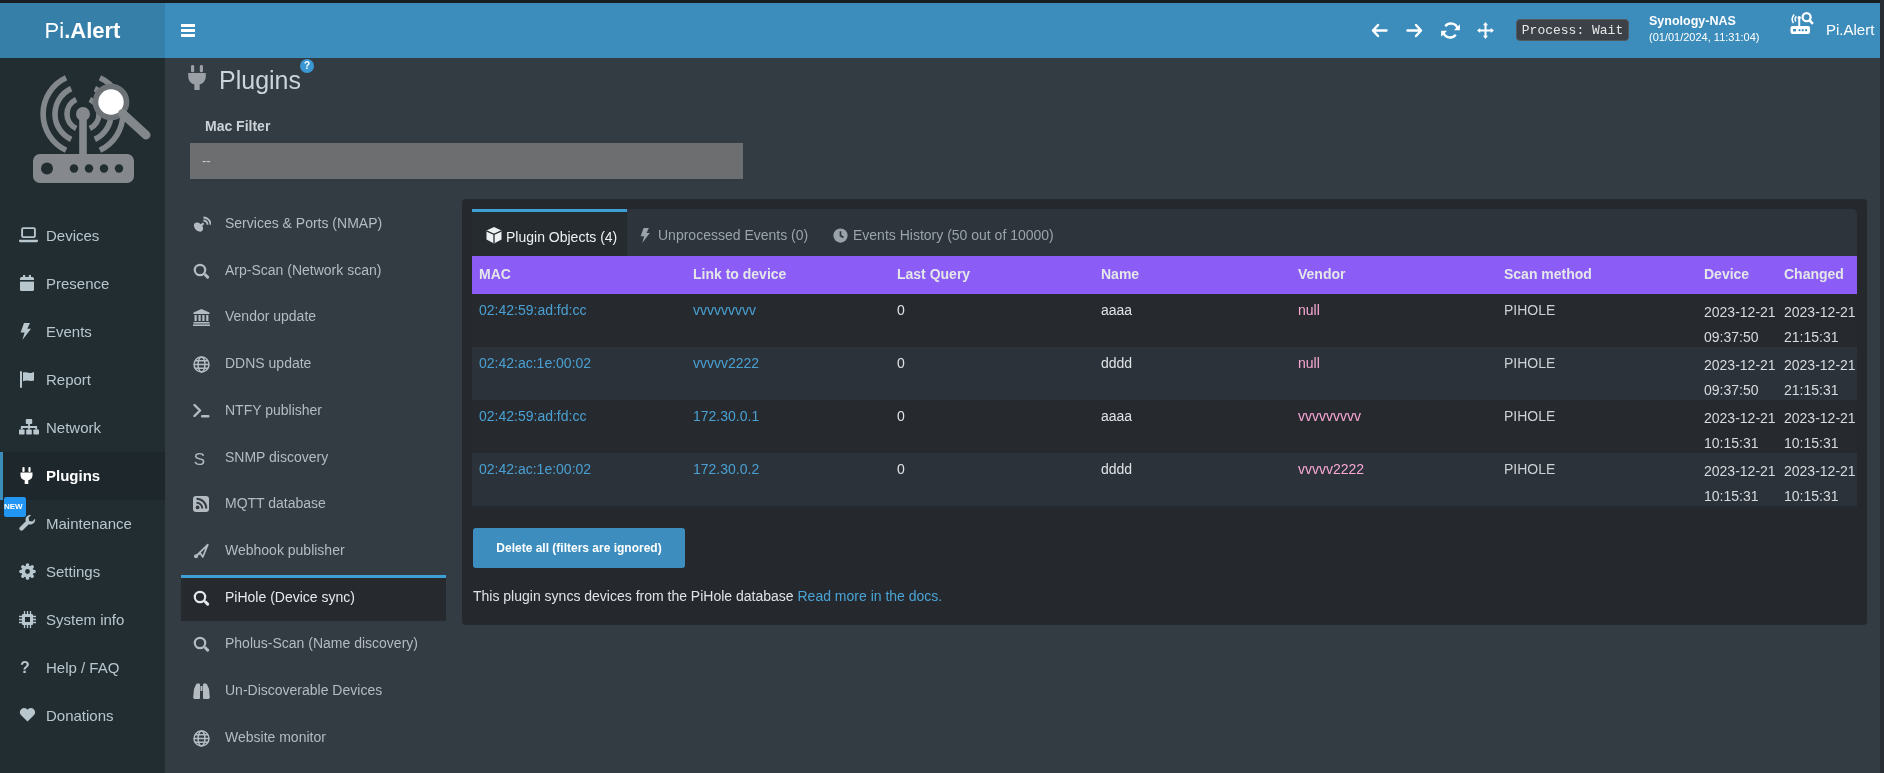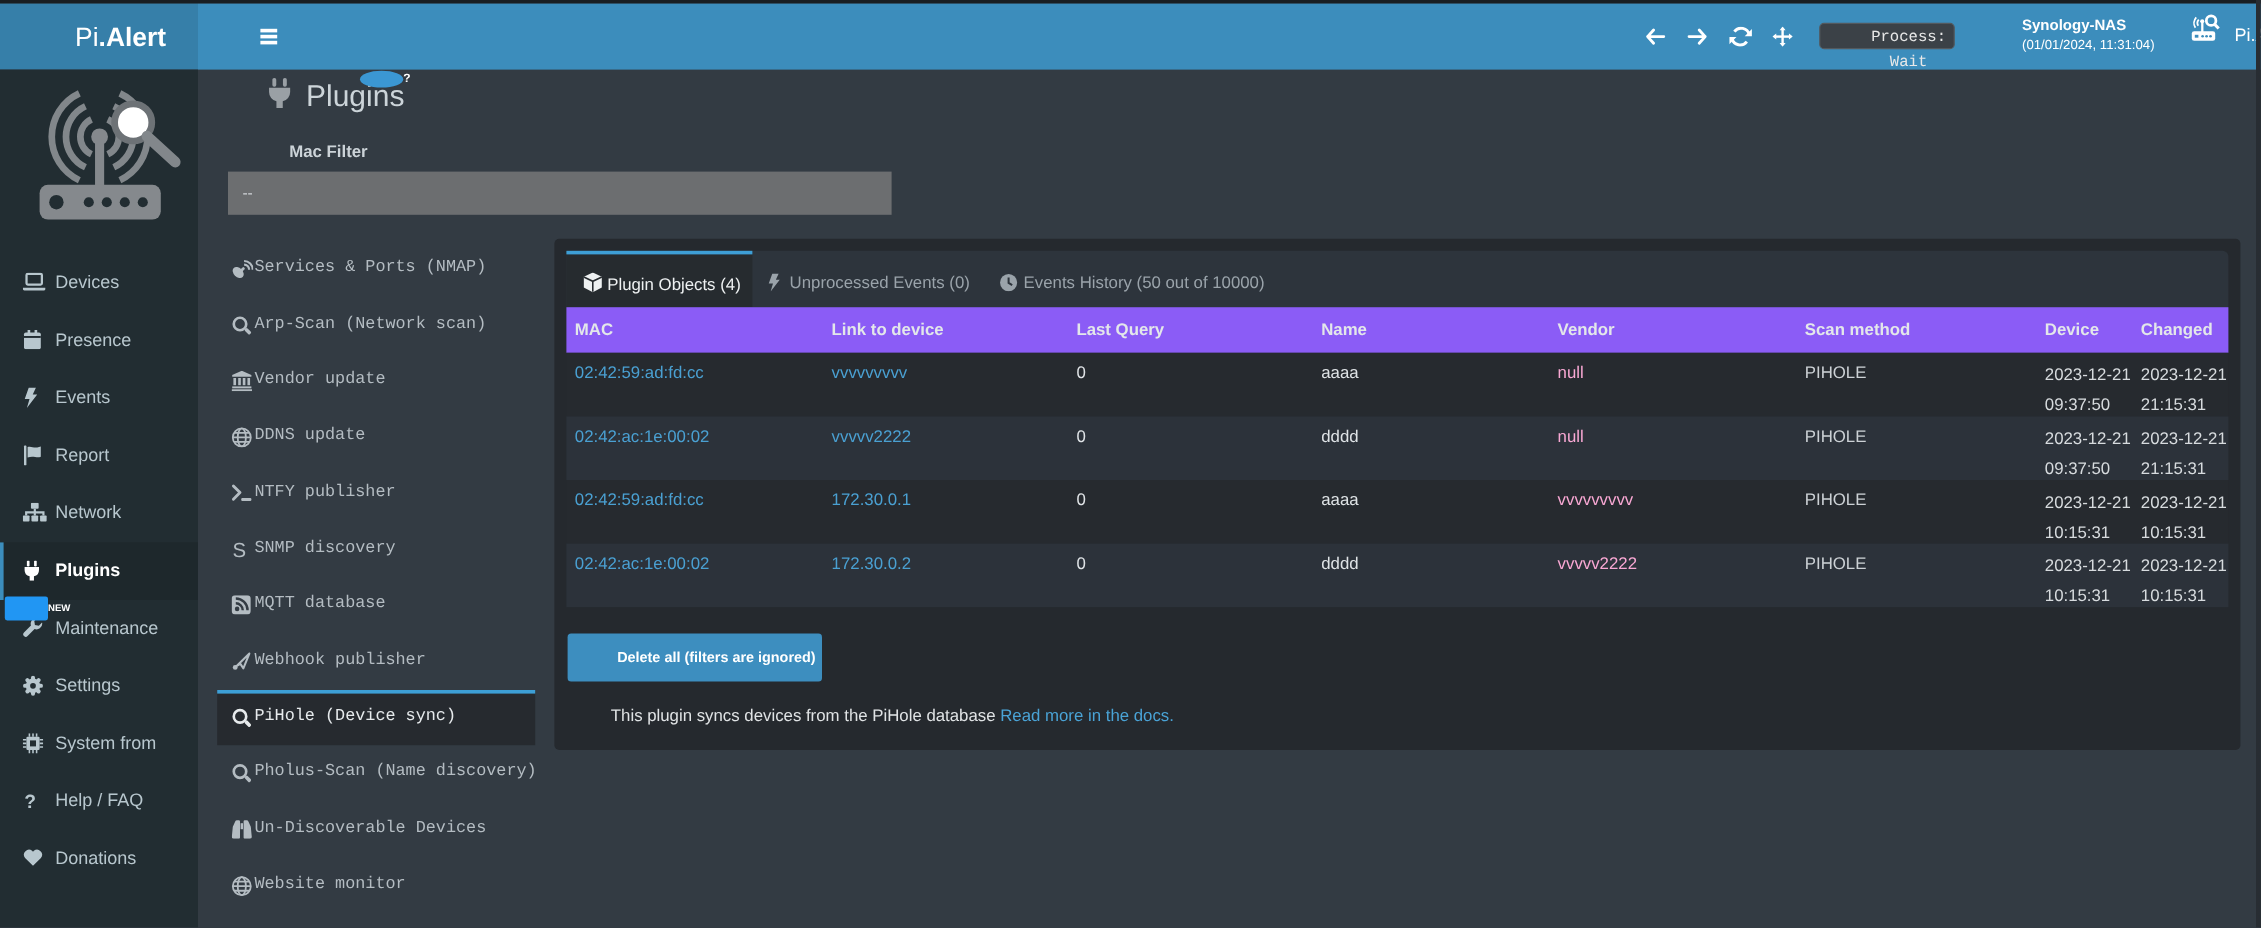--- a/index.html
+++ b/index.html
@@ -1,18 +1,18 @@
 <!DOCTYPE html>
 <html><head>
 <meta charset="utf-8">
 <style>
 * { margin:0; padding:0; box-sizing:border-box; }
 html,body { width:1884px; height:773px; overflow:hidden; }
 body { font-family:"Liberation Sans", sans-serif; background:#333b43; position:relative; }
-.abs { position:absolute;padding-left:36px; }
+.abs { position:absolute; }
 #topstrip { left:0; top:0; width:1884px; height:3px; background:#191e22; }
 #logo { left:0; top:3px; width:165px; height:55px; background:#367fa9; color:#fff; font-size:22px; text-align:center; line-height:55px; }
 #navbar { left:165px; top:3px; width:1719px; height:55px; background:#3c8dbc; }
 #hamburger { left:181px; top:24px; }
 #hamburger div { width:14px; height:3px; background:#fff; margin-bottom:2.2px; }
 #hdricons { left:1371px; top:22px; width:130px; height:17px; }
 #procbadge { left:1516px; top:19px; width:113px; height:22px; background:#3b4147; border:1px solid #53595e; border-radius:4px; color:#e8e8e8; font-family:"Liberation Mono",monospace; font-size:13px; text-align:center; line-height:21px; }
 #nasblock { left:1649px; top:13px; color:#fff; font-size:11px; line-height:16px; }
 #nasblock b { font-size:12.5px; }
 #minirouter { left:1789px; top:11px; }
@@ -26,21 +26,21 @@
 .mitem.active .mico { left:16px; }
 .mitem.active .mtxt { left:43px; }
 #newbadge { left:4px; top:497px; width:22px; height:20px; background:#2196f3; border-radius:2px; color:#fff; font-size:8px; font-weight:bold; line-height:20px; z-index:5; }
 #plugico { left:186px; top:63px; color:#9aa0a5; }
 #plugtitle { left:219px; top:66px; font-size:25px; color:#ccd4d9; }
 #qbadge { left:300px; top:59px; width:14px; height:14px; border-radius:50%; background:#3b97d3; color:#fff; font-size:10px; font-weight:bold; text-align:center; line-height:14px; }
 #maclabel { left:205px; top:118px; font-size:14px; font-weight:bold; color:#ccd3d8; }
 #macinput { left:190px; top:143px; width:553px; height:36px; background:#6c6e70; color:#d0d4d7; font-size:13px; line-height:36px; padding-left:12px; }
 .pitem { position:absolute; left:181px; width:265px; height:46.7px; color:#b4bcc2; font-size:14px; }
 .pitem .pico { position:absolute; left:12px; top:15px; }
-.pitem .ptxt { position:absolute; left:31px; top:14px; white-space:nowrap;font-family:Liberation Mono, monospace; }
+.pitem .ptxt { position:absolute; left:44px; top:14px; white-space:nowrap; }
 .pitem.active { background:#262a2f; border-top:3px solid #3d9fd6; color:#e6eaec; }
 .pitem.active .pico { top:12px; }
 .pitem.active .ptxt { top:11px; }
 #panel { left:462px; top:199px; width:1405px; height:426px; background:#25292e; border-radius:4px; }
 #tabstrip { left:472px; top:209px; width:1385px; height:47px; background:#2d343c; border-radius:5px 5px 0 0; }
 #tab1 { left:472px; top:209px; width:155px; height:47px; background:#262b2f; border-top:3px solid #3e9fd6; color:#eef1f2; font-size:14px; }
 .tabtxt { position:absolute; white-space:nowrap; }
 .tabo { font-size:14px; color:#9aa3aa; height:20px; }
 #tbl { left:472px; top:256px; width:1385px; }
 .trow { position:absolute; left:0; width:1385px; }
@@ -216,21 +216,21 @@
     <span class="mtxt">Settings</span>
   </div>
 <div class="mitem" style="top:596px">
     <span class="mico"><svg width="17" height="17" viewBox="0 0 17 17">
         <rect x="3" y="3" width="11" height="11" rx="1" fill="currentColor"></rect>
         <g stroke="currentColor" stroke-width="1.3">
           <path d="M5.5 0v3 M8.5 0v3 M11.5 0v3 M5.5 14v3 M8.5 14v3 M11.5 14v3 M0 5.5h3 M0 8.5h3 M0 11.5h3 M14 5.5h3 M14 8.5h3 M14 11.5h3"></path>
         </g>
         <rect x="6" y="6" width="5" height="5" fill="#222d32"></rect>
       </svg></span>
-    <span class="mtxt">System from</span>
+    <span class="mtxt">System info</span>
   </div>
 <div class="mitem" style="top:644px">
     <span class="mico"><svg width="12" height="17" viewBox="0 0 12 17">
         <text x="6" y="14" font-family="Liberation Sans" font-size="16" font-weight="bold" fill="currentColor" text-anchor="middle">?</text>
       </svg></span>
     <span class="mtxt">Help / FAQ</span>
   </div>
 <div class="mitem" style="top:692px">
     <span class="mico"><svg width="17" height="15" viewBox="0 0 17 15">
         <path fill="currentColor" d="M8.5 14.5 1.9 7.9A4.2 4.2 0 0 1 7.8 2L8.5 2.7 9.2 2a4.2 4.2 0 0 1 5.9 5.9z"></path>

